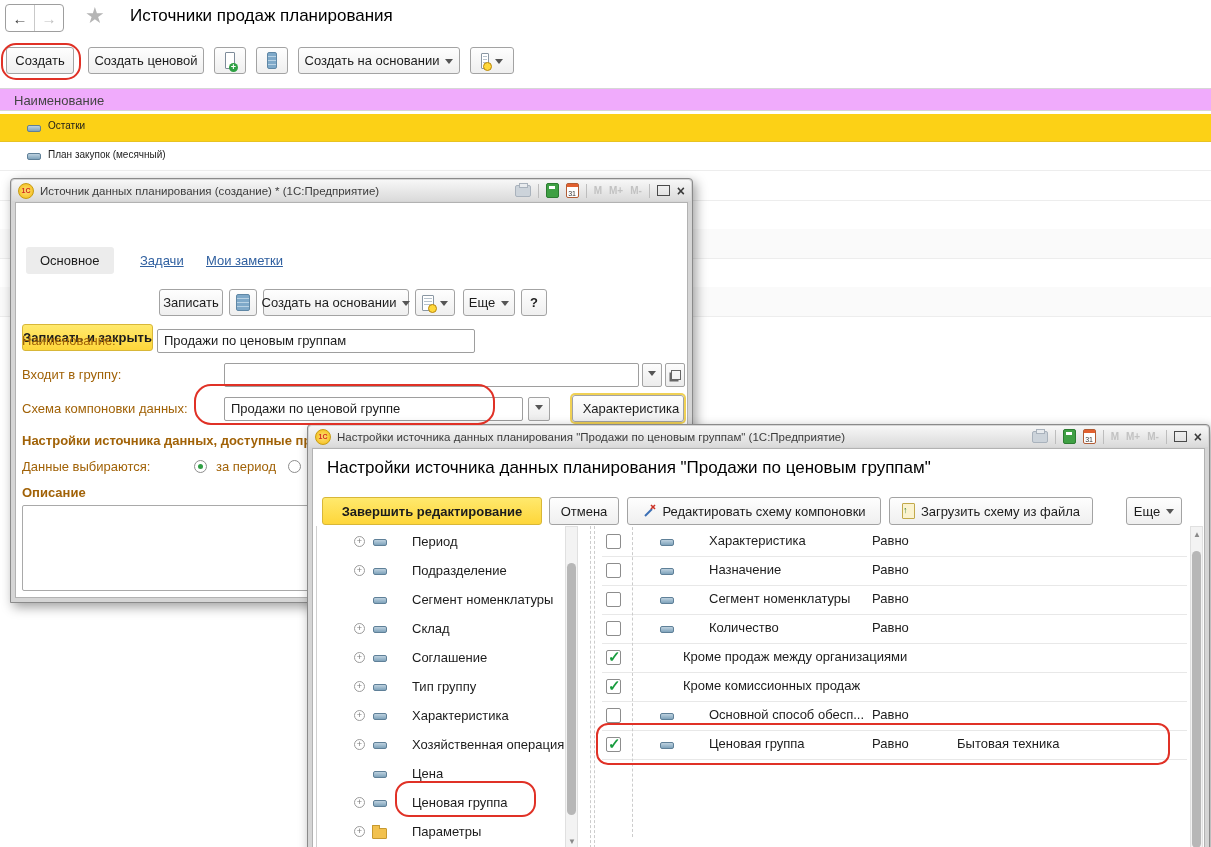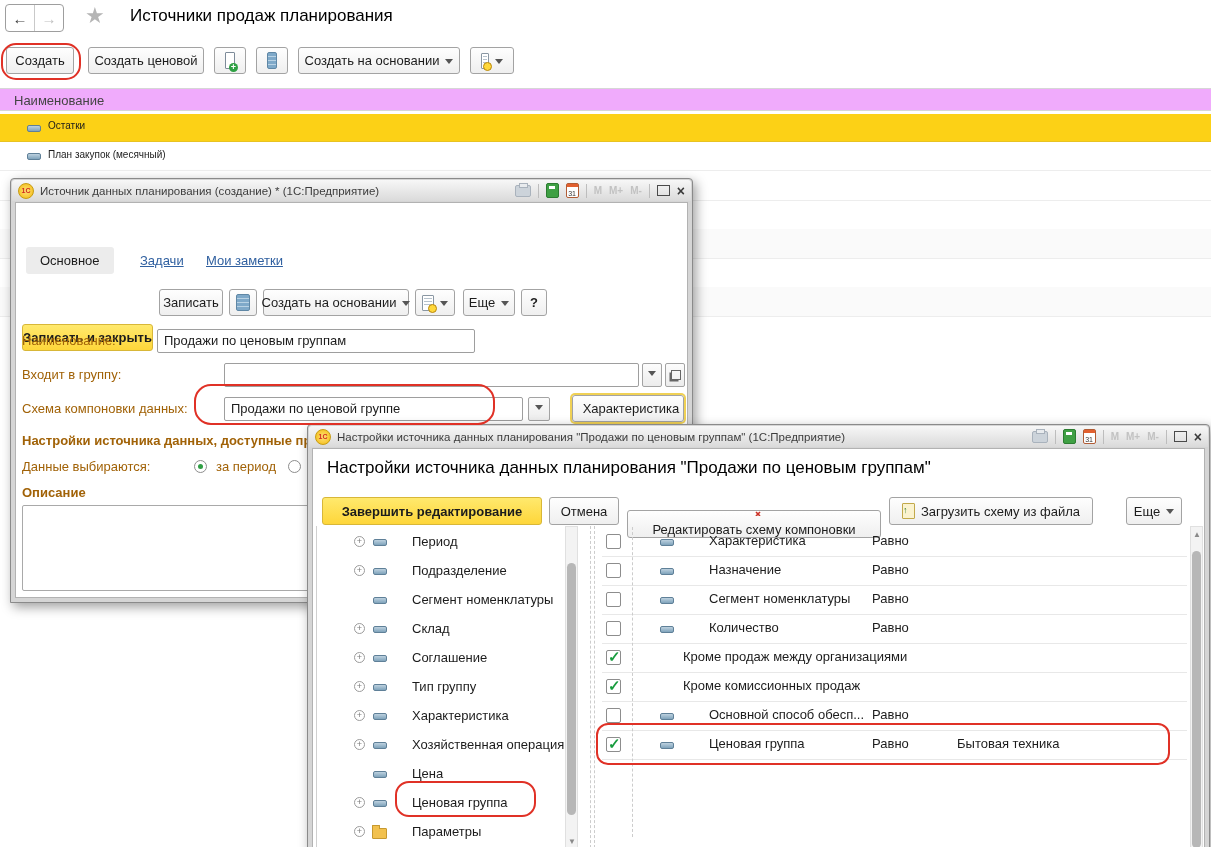--- a/index.html
+++ b/index.html
@@ -237,21 +237,21 @@
       <span class="sep"></span>
       <span class="ic-max"></span>
       <span class="ic-close">×</span>
     </span>
   </div>
   <div class="win-body" style="bottom:-2px;border-bottom:none;">
     <div class="abs" style="left:14px;top:9px;font-size:17px;color:#000;">Настройки источника данных планирования "Продажи по ценовым группам"</div>
 
     <div class="btn yellow" style="left:9px;top:48px;width:220px;height:28px;">Завершить редактирование</div>
     <div class="btn" style="left:236px;top:48px;width:70px;height:28px;">Отмена</div>
-    <div class="btn" style="left:314px;top:61px;width:254px;height:28px;flex-direction:column;">
+    <div class="btn" style="left:314px;top:48px;width:254px;height:28px;">
       <svg width="14" height="14">
         <line x1="3" y1="12" x2="10" y2="5" stroke="#3b6fb5" stroke-width="2"></line>
         <line x1="9" y1="1" x2="13" y2="5" stroke="#cc3327" stroke-width="1.6"></line>
         <line x1="13" y1="1" x2="9" y2="5" stroke="#cc3327" stroke-width="1.6"></line>
       </svg>
       <span>Редактировать схему компоновки</span>
     </div>
     <div class="btn" style="left:576px;top:48px;width:204px;height:28px;">
       <span class="file-imp"></span>
       <span>Загрузить схему из файла</span>

